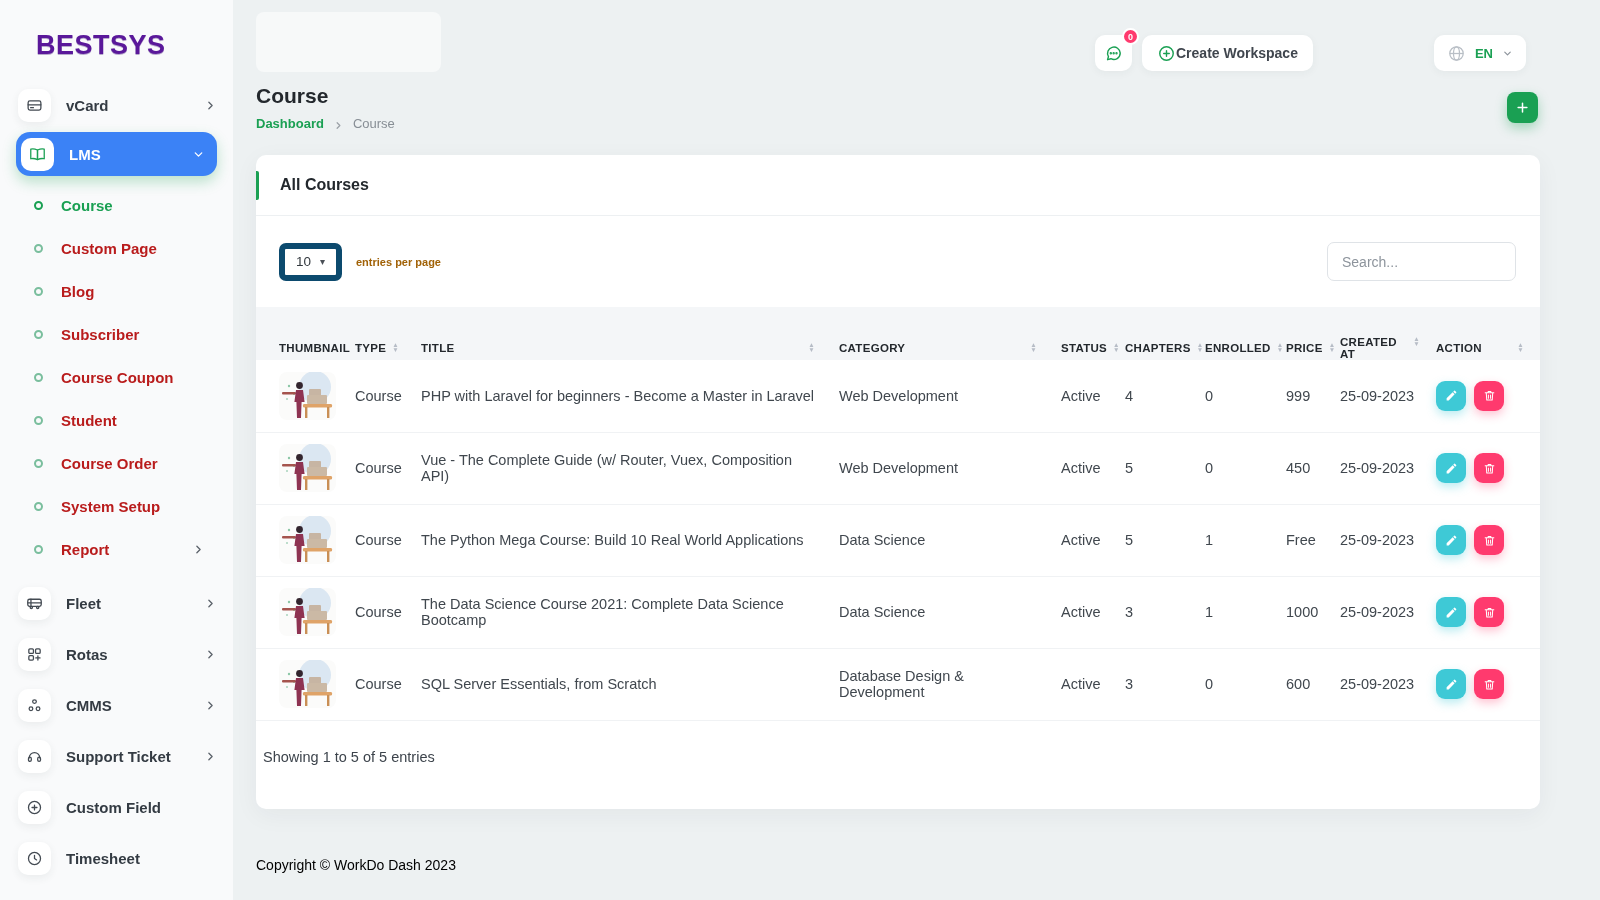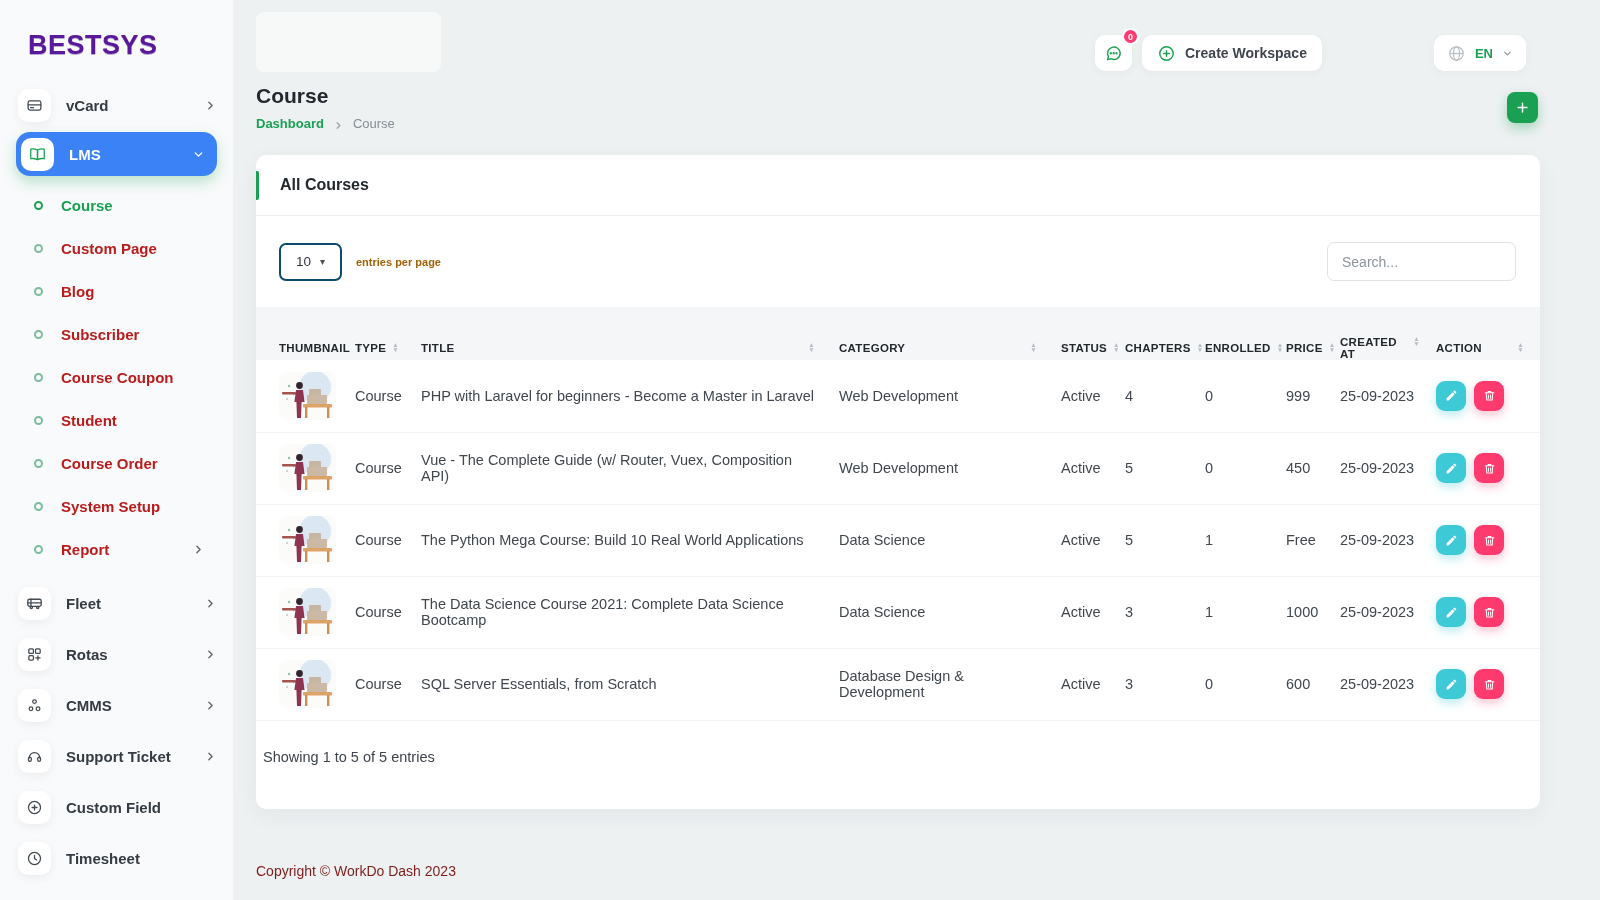--- a/index.html
+++ b/index.html
@@ -13,21 +13,21 @@
   
   .sidebar {
     width:233px; min-width:233px; height:900px;
     background:#f9fafb;
     padding:26px 0 0 0;
     overflow:hidden;
   }
   .logo {
     font-size:27px; font-weight:800; letter-spacing:.5px;
     color:#5a189a;
-    padding:4px 0 18px 28px;
+    padding:4px 0 18px 36px;
     text-shadow:0 1px 0 rgba(61,20,115,.35);
   }
   .nav-item {
     display:flex; align-items:center;
     margin:7px 16px 7px 18px; height:38px;
     cursor:pointer;
   }
   .icon-box {
     width:33px; height:33px; border-radius:10px;
     background:#ffffff; box-shadow:0 3px 8px rgba(40,50,60,.07);
@@ -71,21 +71,21 @@
   .pill { background:#fff; border-radius:10px; height:36px; box-shadow:0 2px 8px rgba(40,50,60,.05); display:flex; align-items:center; cursor:pointer; }
   .pill-group { position:absolute; left:839px; top:35px; display:flex; gap:10px; }
   .chat-pill { width:37px; justify-content:center; position:relative; }
   .chat-badge {
     position:absolute; top:-7px; right:-7px;
     min-width:17px; height:17px; padding:0 4px;
     background:#ff3a6e; color:#fff; font-size:9px; font-weight:700;
     border-radius:9px; display:flex; align-items:center; justify-content:center;
     border:2px solid #fff;
   }
-  .create-pill { padding:0 15px; gap:9px; font-size:14px; font-weight:600; color:#40464e; }
+  .create-pill { padding:0 15px; font-size:14px; font-weight:600; color:#40464e; }
   .lang-pill { position:absolute; right:74px; top:35px; padding:0 13px; gap:9px; }
   .lang-code { color:#1aa053; font-size:13px; font-weight:700; }
   
   .page-header { display:flex; align-items:flex-start; padding-right:62px; }
   .page-title { font-size:21px; font-weight:700; color:#23282d; line-height:1.1; }
   .breadcrumb { display:flex; align-items:flex-end; gap:9px; margin-top:9px; font-size:13px; }
   .crumb-home { color:#1aa053; font-weight:600; cursor:pointer; }
   .crumb-sep svg { stroke:#9aa0a6; display:block; }
   .crumb-current { color:#878e95; }
   .add-button {
@@ -106,21 +106,21 @@
     position:relative; padding:21px 24px;
     font-size:16px; font-weight:700; color:#23282d;
     border-bottom:1px solid #edf0f2;
   }
   .card-accent {
     position:absolute; left:0; top:16px; width:3px; height:29px;
     background:#1aa053; border-radius:0 2px 2px 0;
   }
   .table-controls { display:flex; align-items:center; padding:26px 24px 26px 23px; }
   .entries-select {
-    width:63px; height:38px; border:2px solid #0c4a6e; border-radius:7px;
+    width:63px; height:38px; border:6px solid #0c4a6e; border-radius:7px;
     display:flex; align-items:center; justify-content:center; gap:9px;
     font-size:13.5px; color:#33393f; cursor:pointer; background:#fff;
   }
   .entries-select .chev { font-size:10px; color:#4a5057; }
   .entries-label { margin-left:14px; font-size:11px; font-weight:600; color:#a16207; }
   .search-input {
     margin-left:auto; width:189px; height:39px;
     border:1px solid #dfe3e7; border-radius:7px;
     padding:0 14px; font-size:14px; color:#495057;
     font-family:"Liberation Sans","DejaVu Sans",sans-serif;
@@ -147,21 +147,21 @@
     width:57px; height:48px; border-radius:8px; overflow:hidden; display:block;
   }
   .actions { display:flex; gap:8px; }
   .act-btn {
     width:30px; height:30px; border-radius:9px; border:none;
     display:flex; align-items:center; justify-content:center; cursor:pointer;
   }
   .act-edit { background:#3ec9d6; box-shadow:0 4px 10px rgba(62,201,214,.35); }
   .act-delete { background:#ff3a6e; box-shadow:0 4px 10px rgba(255,58,110,.3); }
   .table-summary { padding:28px 24px 44px 7px; font-size:14.5px; color:#3d444c; }
-  .footer { padding:48px 0 16px 0; font-size:14px; color:#7f1d1d;margin-top:6px; }
+  .footer { padding:48px 0 16px 0; font-size:14px; color:#000000; }
 </style>
 </head>
 <body>
 
 <aside class="sidebar">
   <div class="logo">BESTSYS</div>
 
   <div class="nav-item">
     <span class="icon-box">
       <svg width="17" height="17" viewBox="0 0 24 24" fill="none" stroke-width="1.8" stroke-linecap="round">

